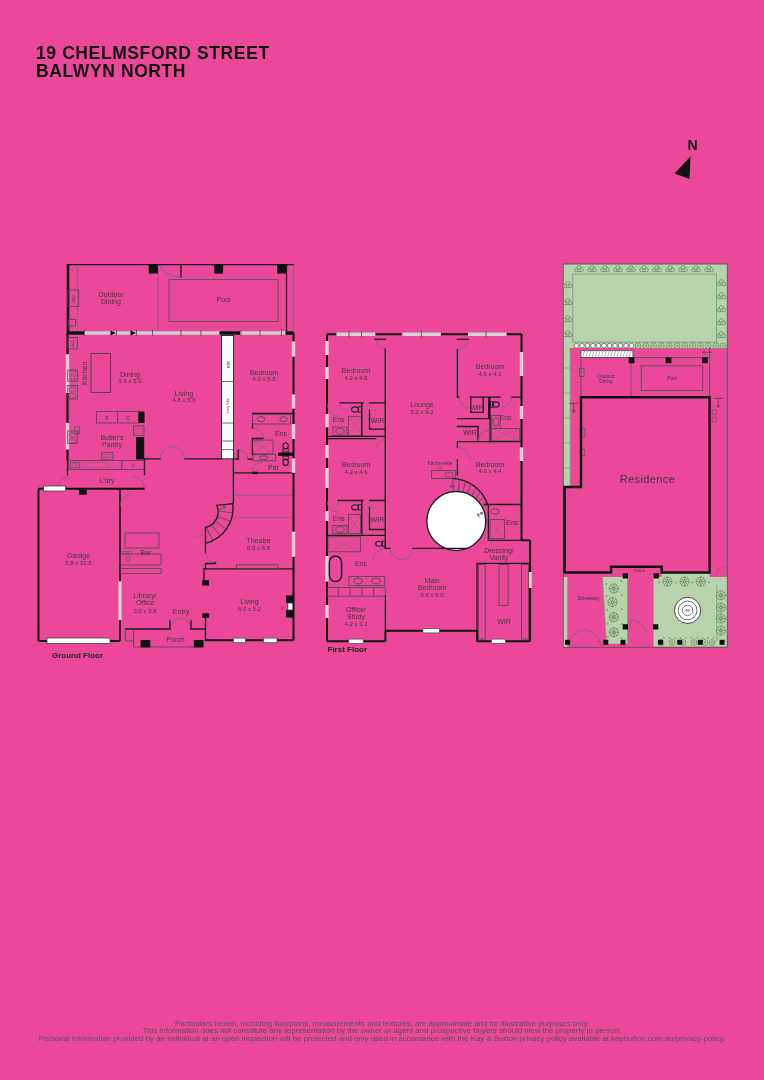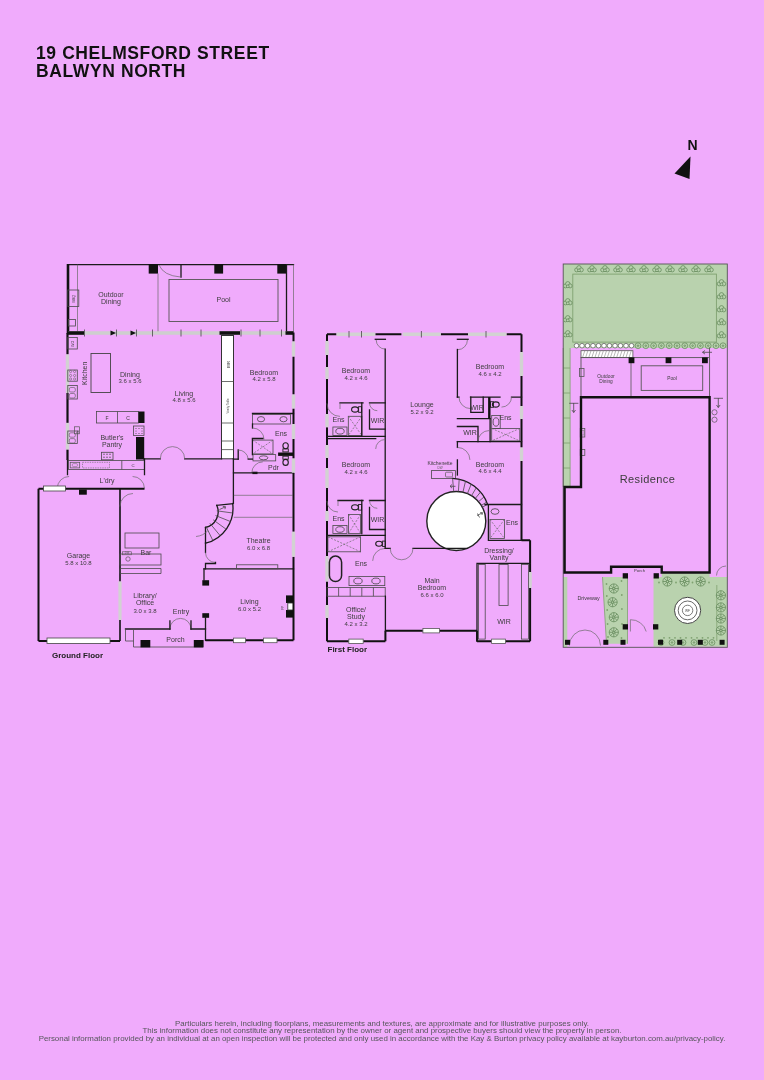--- a/index.html
+++ b/index.html
@@ -1,16 +1,16 @@
 <!DOCTYPE html>
 <html><head>
 <meta charset="utf-8">
 <style>
   html,body{margin:0;padding:0;background:#ffffff;}
-  #page{position:relative;width:764px;height:1080px;background:#f0abfc;overflow:hidden;
+  #page{position:relative;width:764px;height:1080px;background:#ec4899;overflow:hidden;
         font-family:"Liberation Sans", sans-serif;}
   svg{position:absolute;top:0;left:0;}
   text{font-family:"Liberation Sans", sans-serif;fill:#3c3c3c;}
   .w1{stroke:#1b1b1b;stroke-width:1.3;fill:none;stroke-linecap:square;}
   .t{stroke:#4a4a4a;stroke-width:0.8;fill:none;}
   .t2{stroke:#6a6a6a;stroke-width:0.7;fill:none;}
   .blk{fill:#111111;stroke:none;}
   .lbl{font-size:7px;fill:#3c3c3c;}
   .dim{font-size:6px;fill:#3c3c3c;}
   .sm{font-size:5px;fill:#3c3c3c;}

